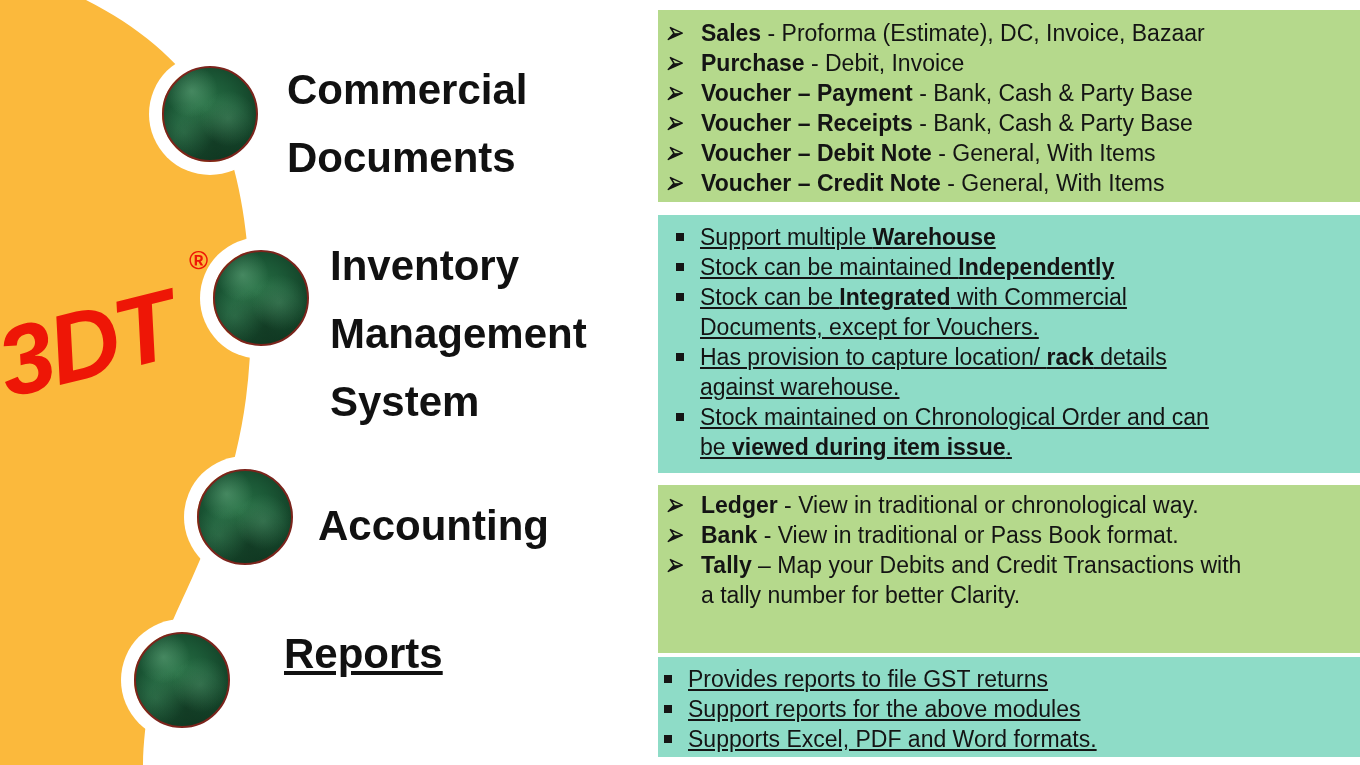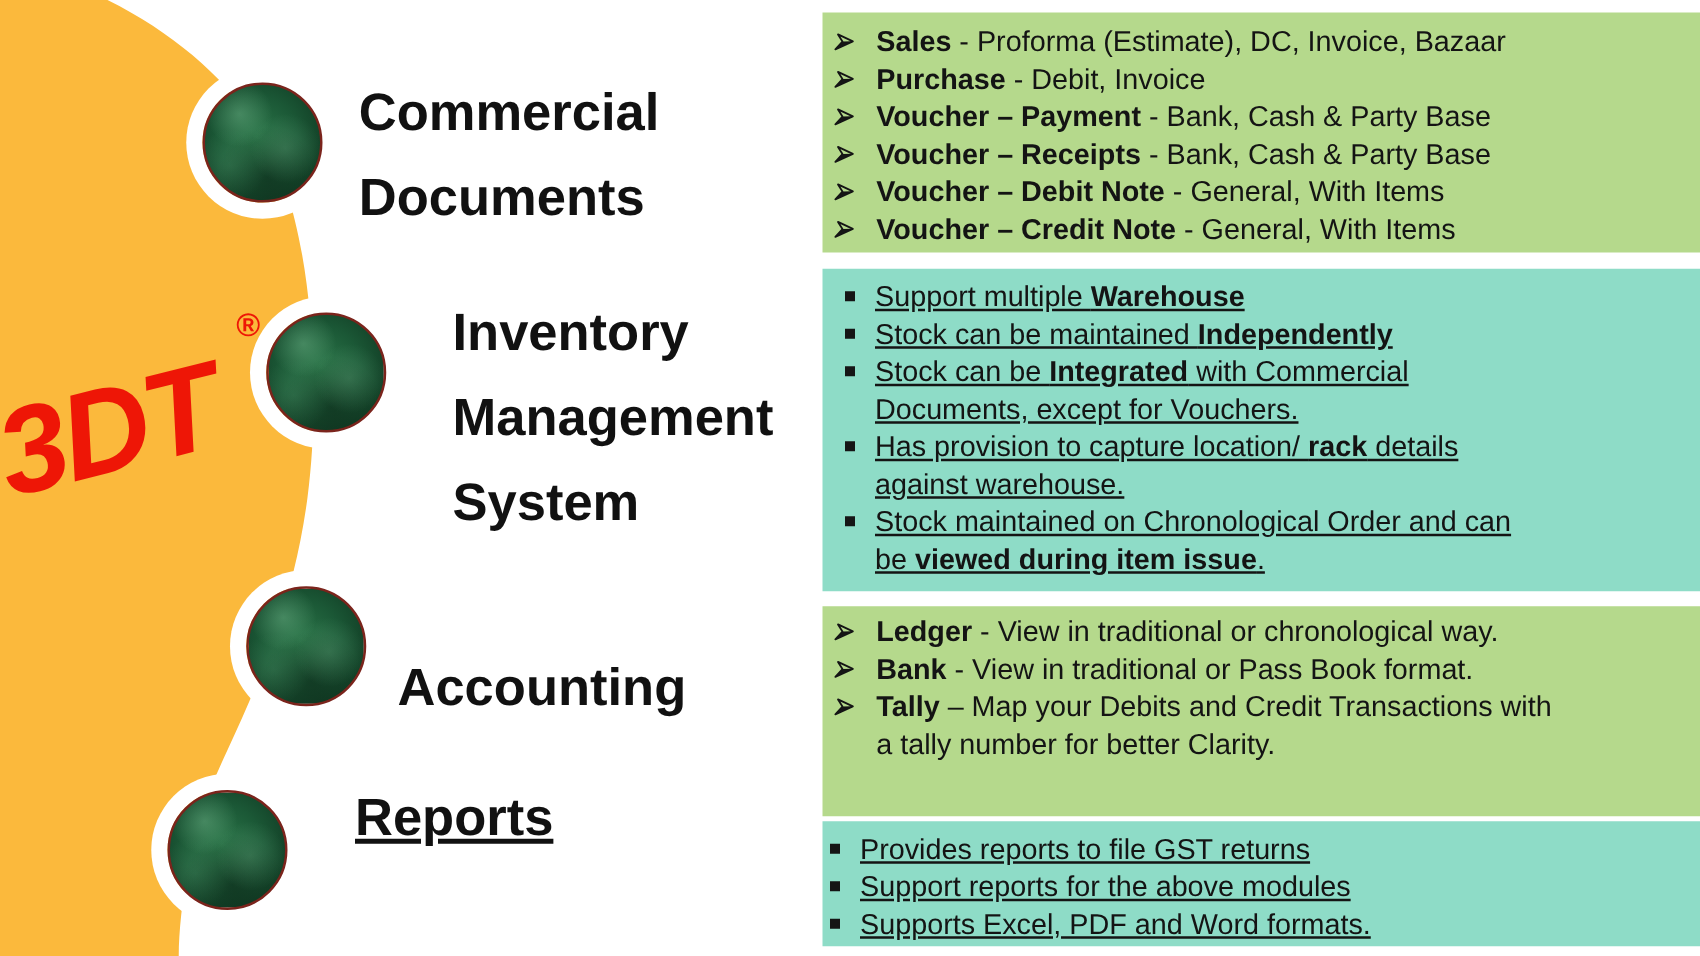--- a/index.html
+++ b/index.html
@@ -26,22 +26,22 @@
          radial-gradient(circle at 45% 45%, #2A7448 0%, #1B5836 45%, #123F26 78%, #0E3520 100%);}
   .d1{left:162px;top:66px;}
   .d2{left:213px;top:250px;}
   .d3{left:197px;top:469px;}
   .d4{left:134px;top:632px;}
 
   
   .title{position:absolute;margin:0;font-size:42px;line-height:68px;font-weight:bold;
          white-space:pre-line;color:#111111;}
   .t1{left:287px;top:56px;}
-  .t2{left:330px;top:232px;margin-left:32px;}
-  .t3{left:318px;top:492px;margin-top:24px;}
+  .t2{left:330px;top:232px;}
+  .t3{left:318px;top:492px;}
   .t4{left:284px;top:620px;text-decoration:underline;}
 
   
   .box{position:absolute;left:646px;width:704px;box-sizing:border-box;
        font-size:23px;line-height:30px;color:#141414;margin-left:12px;}
   .green{background:#B5D98C;}
   .teal{background:#8EDCC7;text-decoration:underline;}
   .b1{top:10px;height:192px;padding:8px 8px 0 9px;}
   .b2{top:215px;height:258px;padding:7px 8px 0 12px;}
   .b3{top:485px;height:168px;padding:5px 8px 0 9px;}

